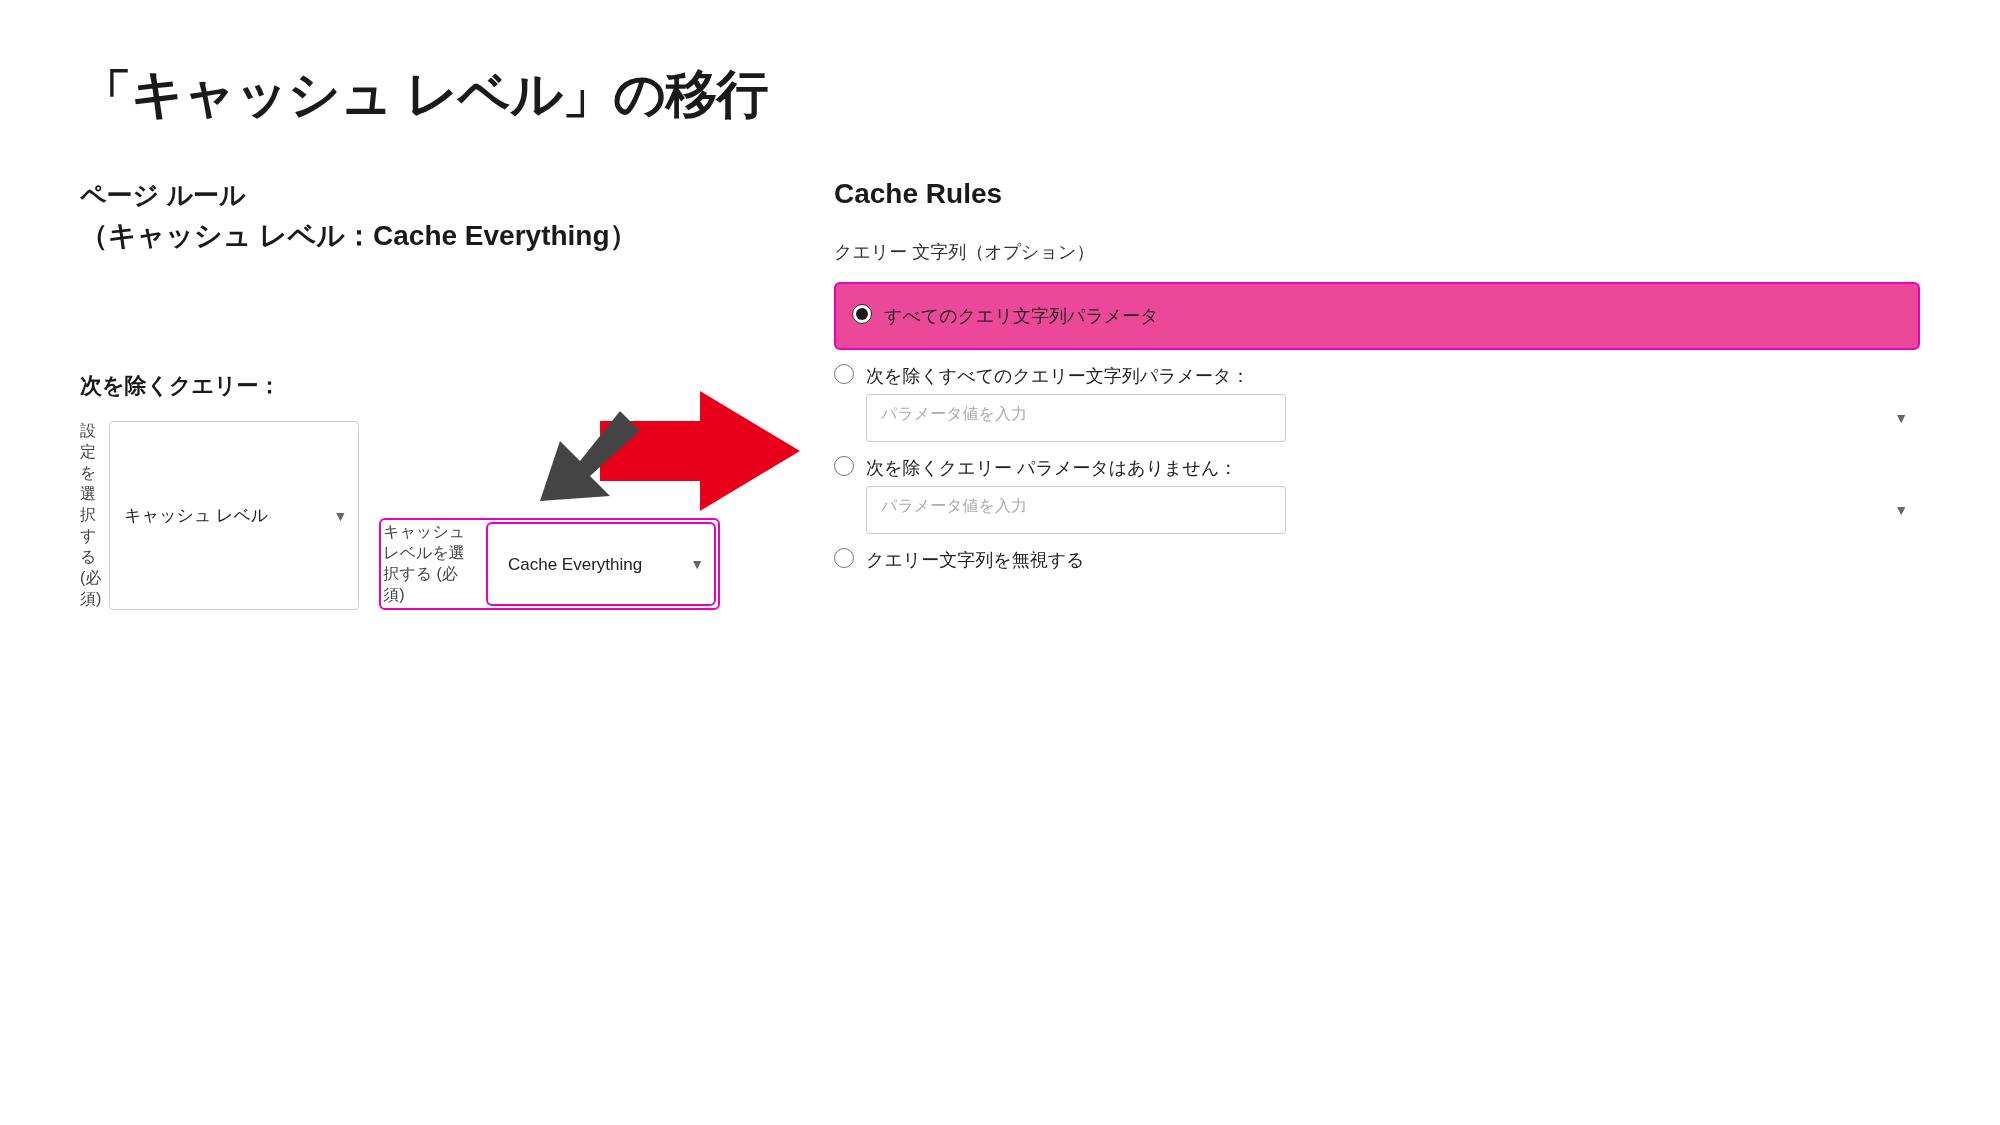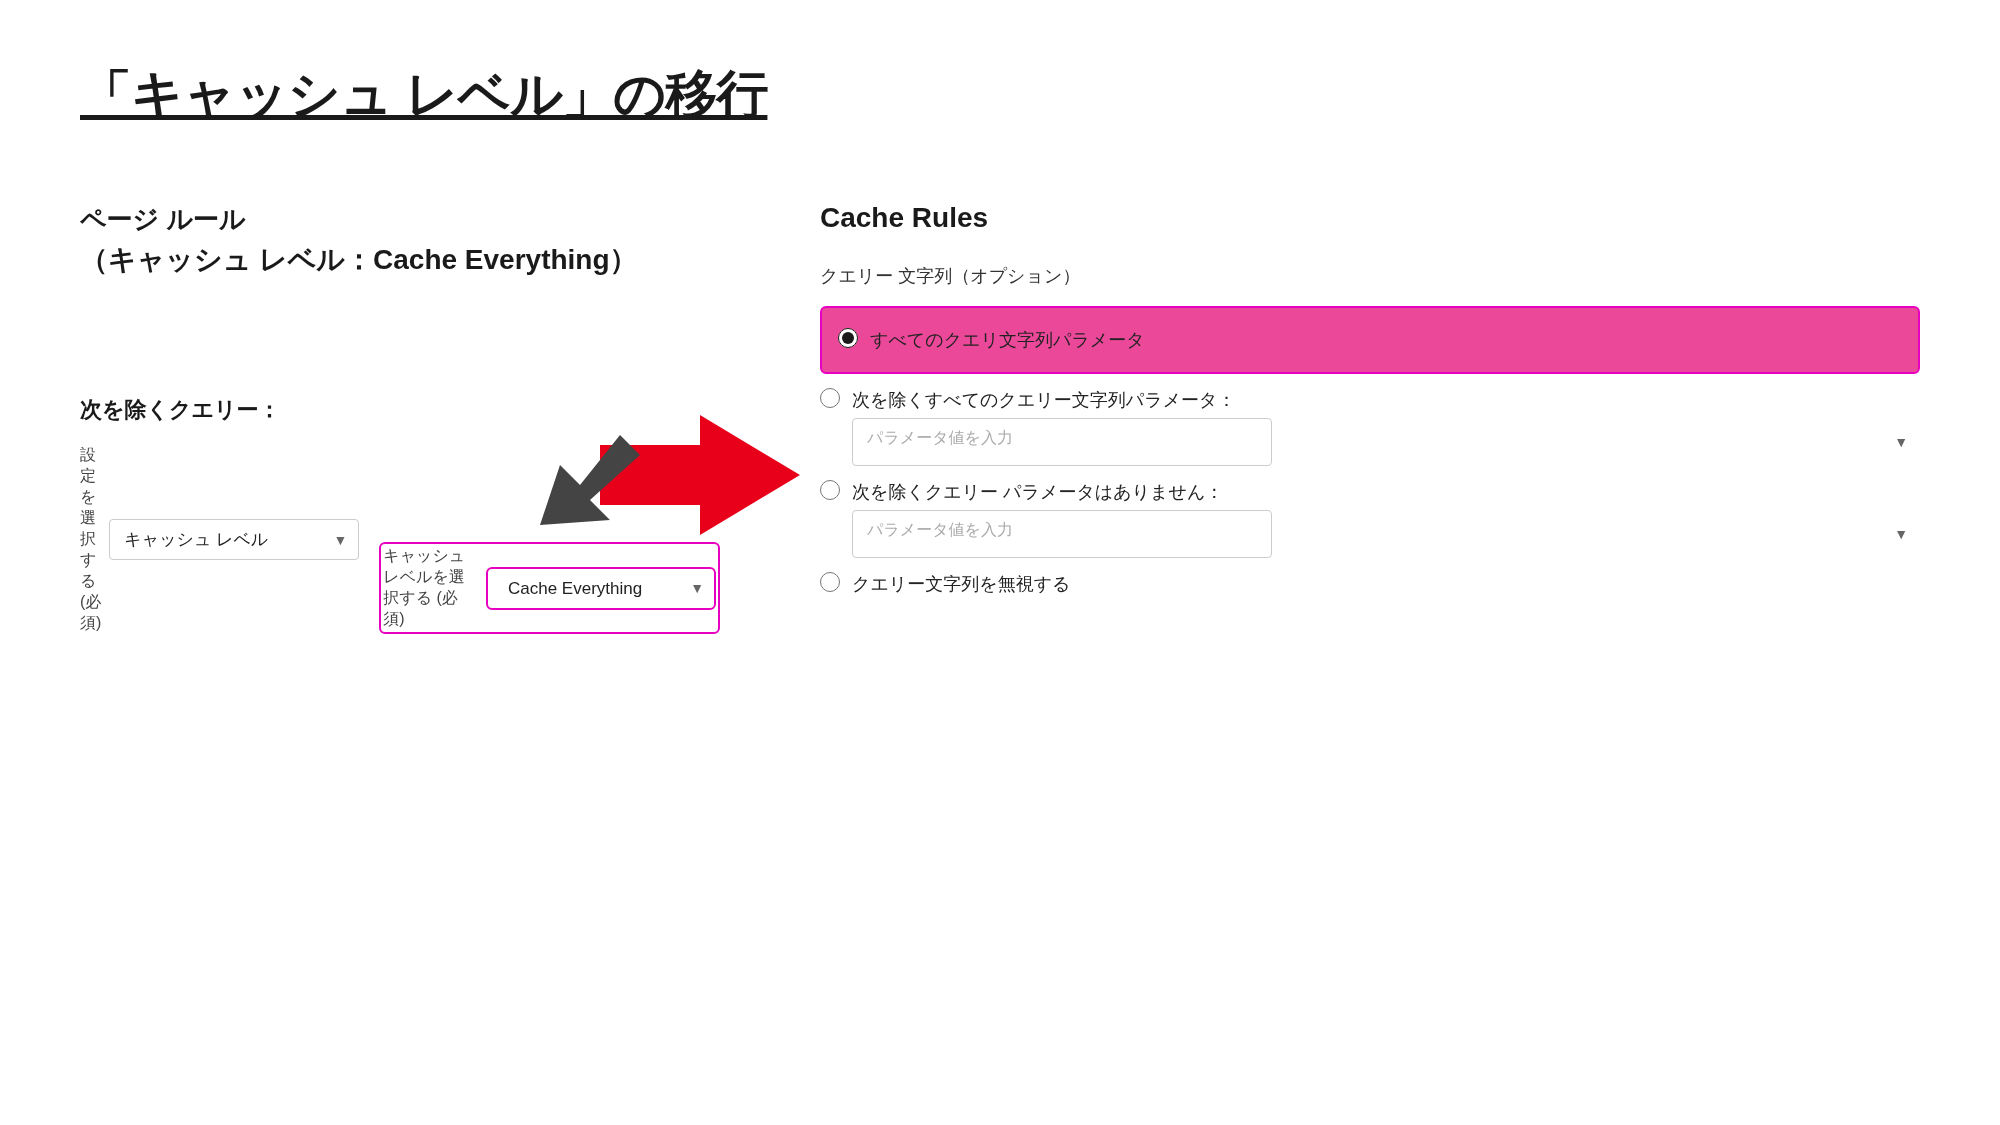--- a/index.html
+++ b/index.html
@@ -9,28 +9,27 @@
       font-family: -apple-system, BlinkMacSystemFont, 'Segoe UI', 'Helvetica Neue', Arial, sans-serif;
       color: #1a1a1a;
       min-height: 1125px;
       padding: 60px 80px;
     }
 
     .page-title {
       font-size: 52px;
       font-weight: 900;
       letter-spacing: -1px;
-      margin-bottom: 72px;
+      margin-bottom: 48px;
       font-family: 'Helvetica Neue', Arial, sans-serif;
-      text-decoration: underline;
     }
 
     .main-layout {
       display: flex;
-      gap: 0;
+      gap: 14px;
       width: 100%;
     }
 
     .left-panel {
       flex: 0 0 700px;
       padding-right: 60px;
     }
 
     .right-panel {
       flex: 1;
@@ -69,21 +68,20 @@
     }
 
     .dropdown-label {
       font-size: 16px;
       color: #444;
     }
 
     .dropdown-wrapper {
       position: relative;
       display: flex;
-      align-items: center;
     }
 
     .dropdown-select {
       appearance: none;
       -webkit-appearance: none;
       border: 1px solid #ccc;
       border-radius: 4px;
       padding: 10px 40px 10px 14px;
       font-size: 17px;
       color: #222;

